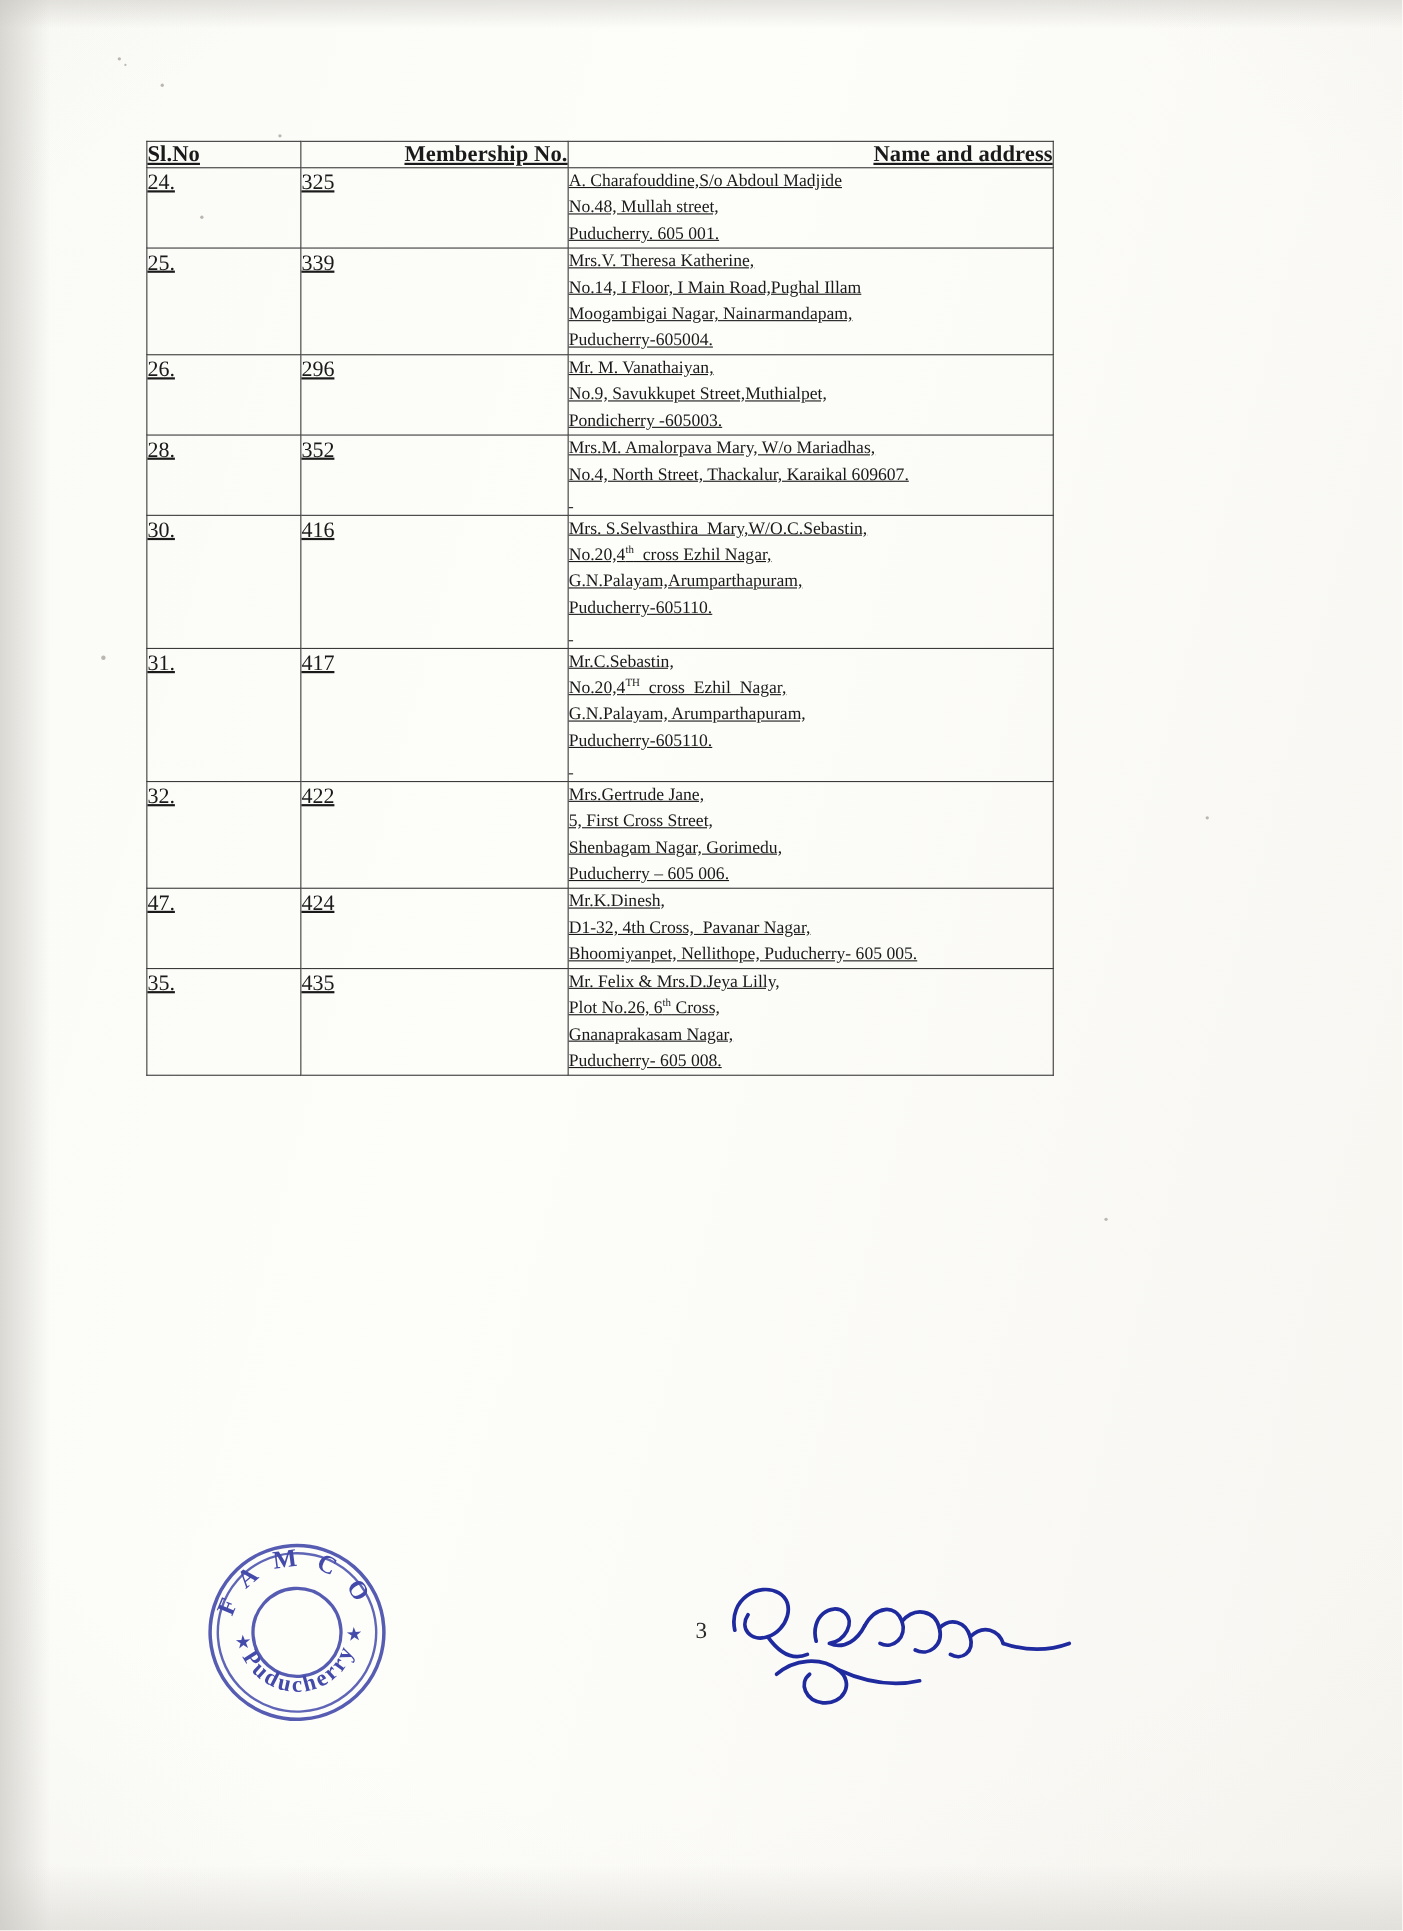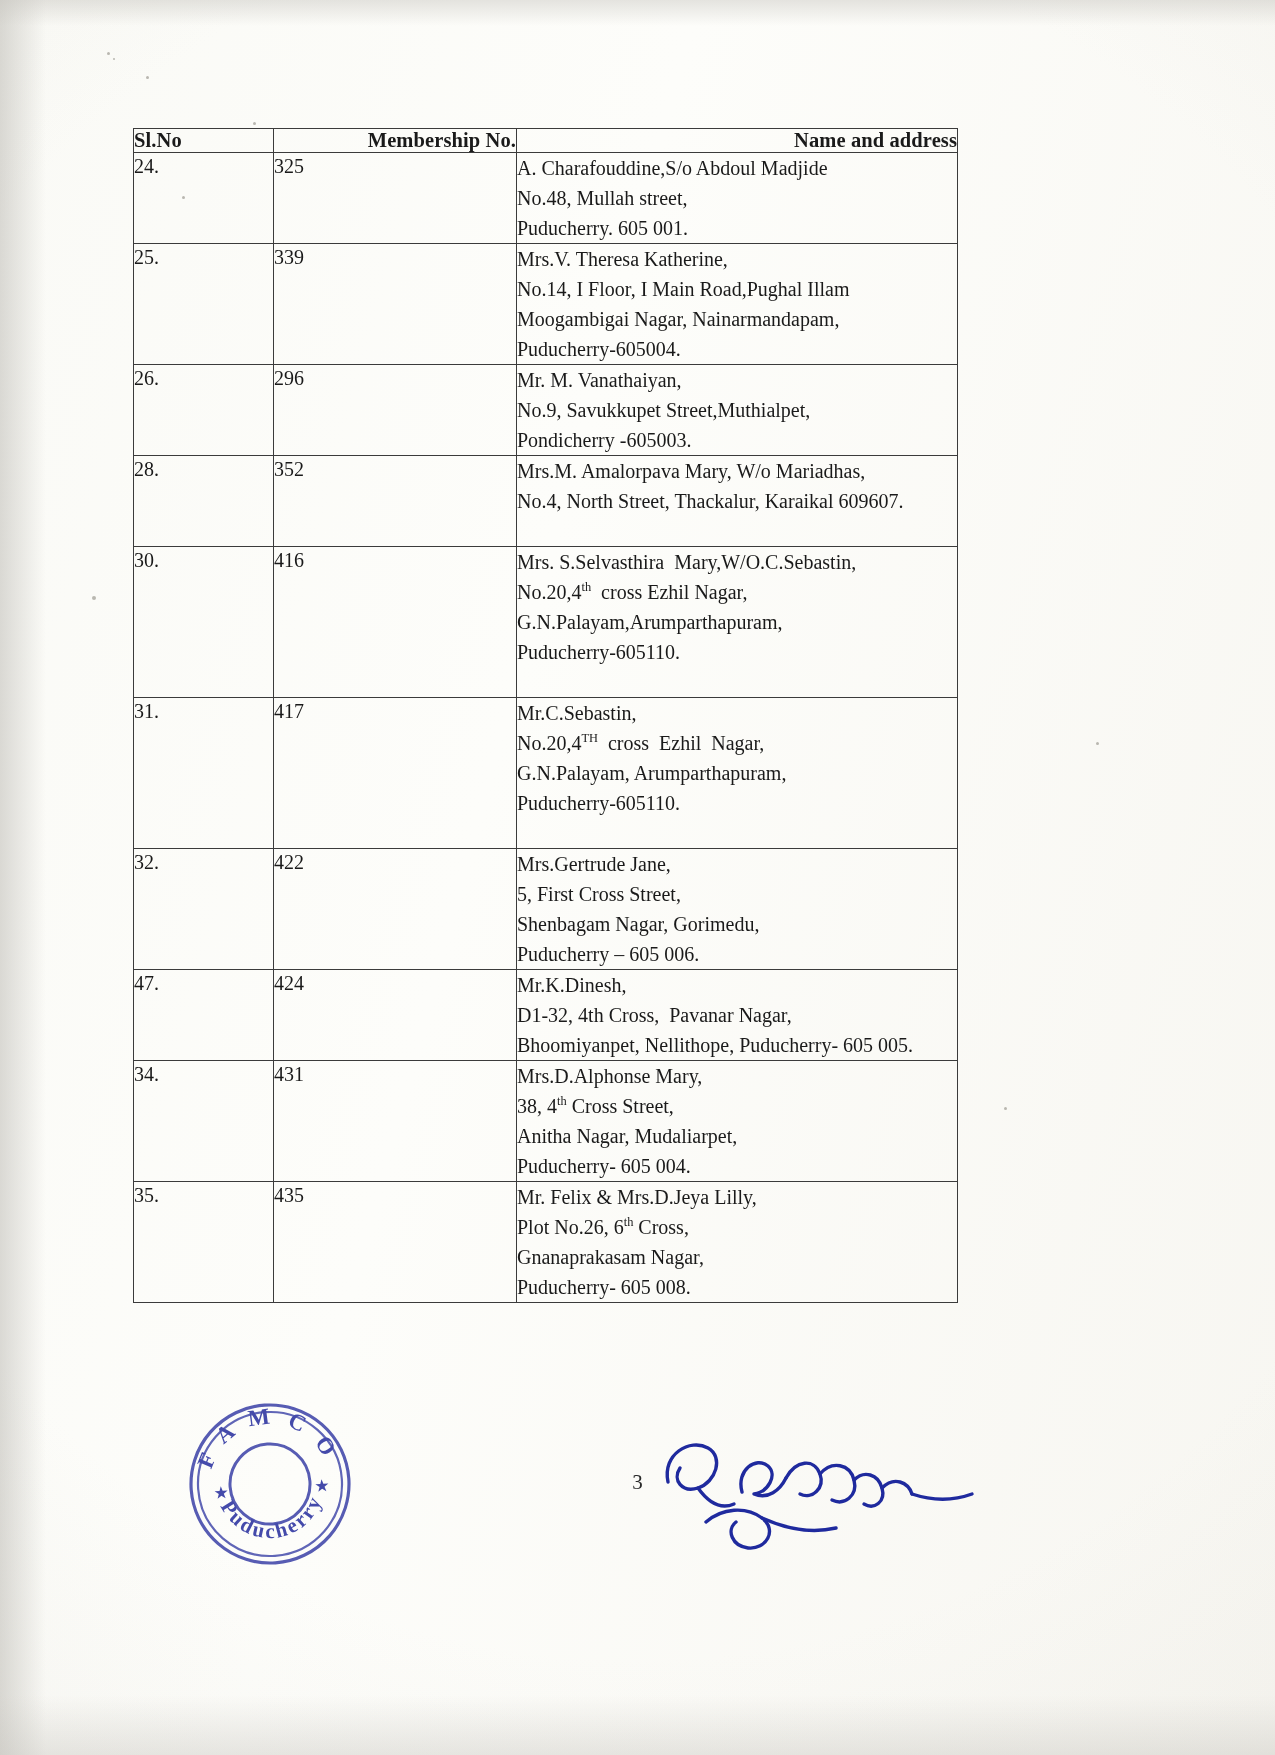--- a/index.html
+++ b/index.html
@@ -60,20 +60,21 @@
     border-radius: 50%;
     pointer-events: none;
   }
 
   
   #register-table-wrap {
     position: absolute;
     left: 133px;
     top: 128px;
     width: 824px;
+    text-decoration: underline;
   }
   table.register {
     border-collapse: collapse;
     width: 100%;
     table-layout: fixed;
     background: transparent;
   }
   table.register th,
   table.register td {
     border: 1.3px solid #3b3b3b;
@@ -96,21 +97,21 @@
   th.h-name { text-align: right;   padding-left: 11px; }
 
   td.sl, td.mem {
     text-align: left;
     font-size: 20px;
     padding-top: 7px;
     line-height: 1.35;
   }
   td.name {
     padding: 6px 4px 6px 11px;
-    font-size: 20px;
+    font-size: 16px;
     line-height: 1.50;
   }
   td.name .ln { display: block; white-space: pre; }
   sup {
     font-size: 0.62em;
     vertical-align: super;
     line-height: 0;
   }
 
   
@@ -249,30 +250,20 @@
             <span class="ln">Puducherry – 605 006.</span>
           </td>
         </tr>
         <tr>
           <td class="sl">47.</td>
           <td class="mem">424</td>
           <td class="name">
             <span class="ln">Mr.K.Dinesh,</span>
             <span class="ln">D1-32, 4th Cross,  Pavanar Nagar,</span>
             <span class="ln">Bhoomiyanpet, Nellithope, Puducherry- 605 005.</span>
-          </td>
-        </tr>
-        <tr>
-          <td class="sl">34.</td>
-          <td class="mem">431</td>
-          <td class="name">
-            <span class="ln">Mrs.D.Alphonse Mary,</span>
-            <span class="ln">38, 4<sup>th</sup> Cross Street,</span>
-            <span class="ln">Anitha Nagar, Mudaliarpet,</span>
-            <span class="ln">Puducherry- 605 004.</span>
           </td>
         </tr>
         <tr>
           <td class="sl">35.</td>
           <td class="mem">435</td>
           <td class="name">
             <span class="ln">Mr. Felix &amp; Mrs.D.Jeya Lilly,</span>
             <span class="ln">Plot No.26, 6<sup>th</sup> Cross,</span>
             <span class="ln">Gnanaprakasam Nagar,</span>
             <span class="ln">Puducherry- 605 008.</span>

